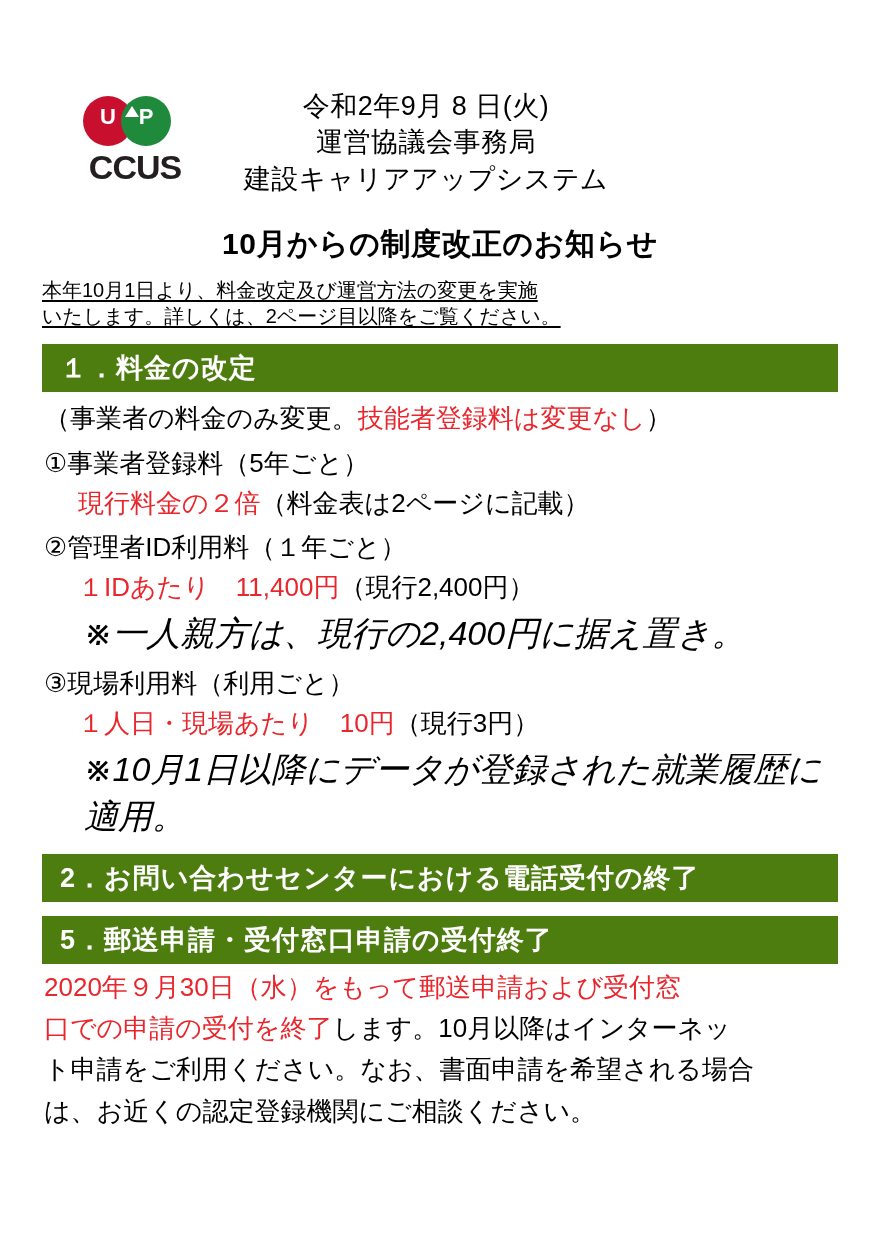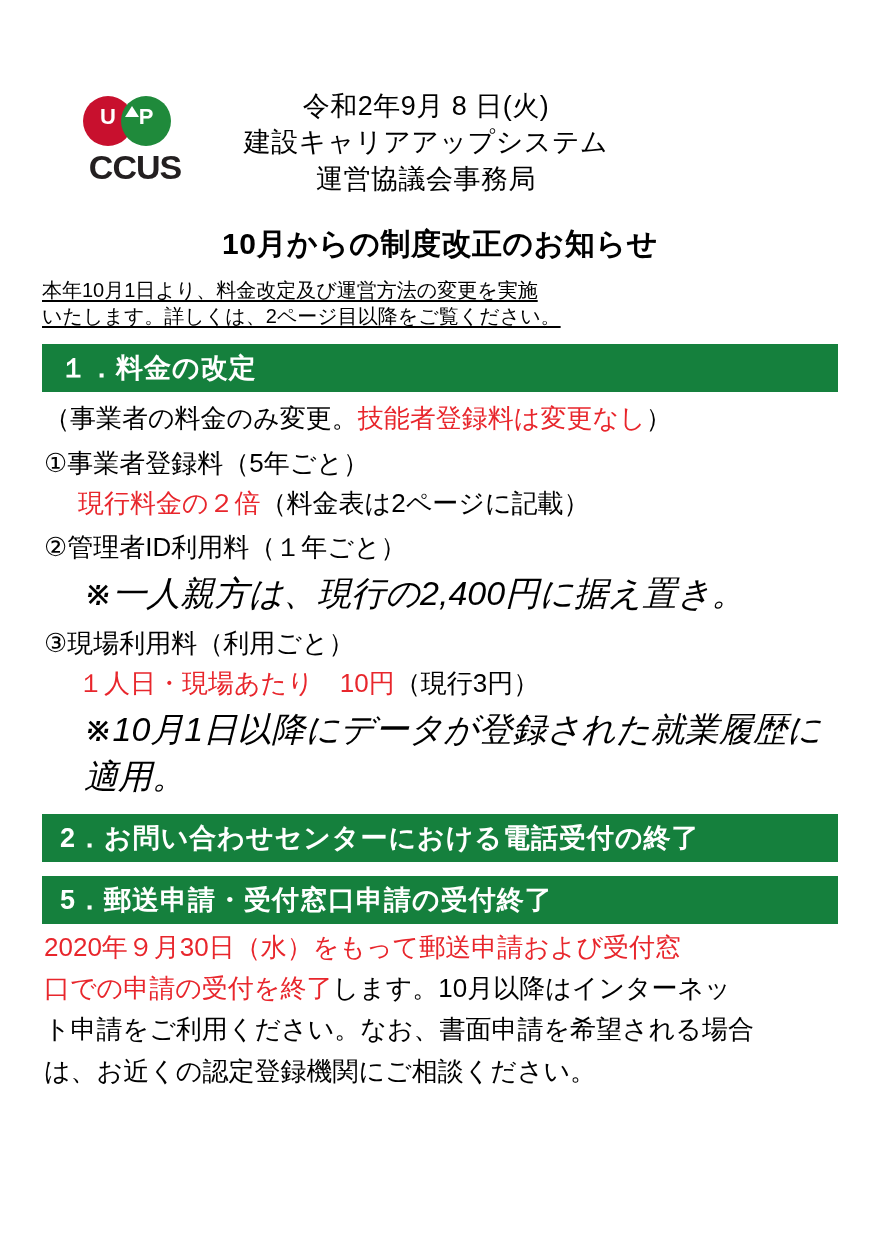--- a/index.html
+++ b/index.html
@@ -113,21 +113,21 @@
     padding: 0 12px;
     letter-spacing: 0px;
   }
   .lead .u {
     text-decoration: underline;
     text-underline-offset: 3px;
   }
 
   
   .bar {
-    background: #15803d;
+    background: #4d7c0f;
     color: #ffffff;
     font-weight: bold;
     font-size: 27px;
     padding: 6px 0 6px 18px;
     margin: 14px 12px 0 12px;
     letter-spacing: 1px;
   }
 
   .body-block {
     padding: 0 14px;
@@ -167,22 +167,22 @@
         <div class="logo-arrow"></div>
         <div class="logo-p">
           <span>P</span>
         </div>
       </div>
       <div class="logo-text">CCUS</div>
     </div>
 
     <div class="header-right">
       <div>令和2年9月 8 日(火)</div>
+      <div>運営協議会事務局</div>
       <div>建設キャリアアップシステム</div>
-      <div>運営協議会事務局</div>
     </div>
   </div>
 
   <div class="main-title">10月からの制度改正のお知らせ</div>
 
   <div class="lead">
     <div class="u">本年10月1日より、料金改定及び運営方法の変更を実施</div>
     <div class="u">いたします。詳しくは、2ページ目以降をご覧ください。</div>
   </div>
 
@@ -193,20 +193,23 @@
     <div class="line">
       <span>（事業者の料金のみ変更。</span><span class="red">技能者登録料は変更なし</span><span>）</span>
     </div>
 
     <div class="line">①事業者登録料（5年ごと）</div>
     <div class="line tight indent1">
       <span class="red">現行料金の２倍</span><span>（料金表は2ページに記載）</span>
     </div>
 
     <div class="line">②管理者ID利用料（１年ごと）</div>
+    <div class="line tight indent1">
+      <span class="red">１IDあたり　11,400円</span><span>（現行2,400円）</span>
+    </div>
     <div class="line tight indent2 small-note">※一人親方は、現行の2,400円に据え置き。</div>
 
     <div class="line">③現場利用料（利用ごと）</div>
     <div class="line tight indent1">
       <span class="red">１人日・現場あたり　10円</span><span>（現行3円）</span>
     </div>
     <div class="line tight indent2 small-note">※10月1日以降にデータが登録された就業履歴に適用。</div>
   </div>
 
   <div class="bar">2．お問い合わせセンターにおける電話受付の終了</div>

